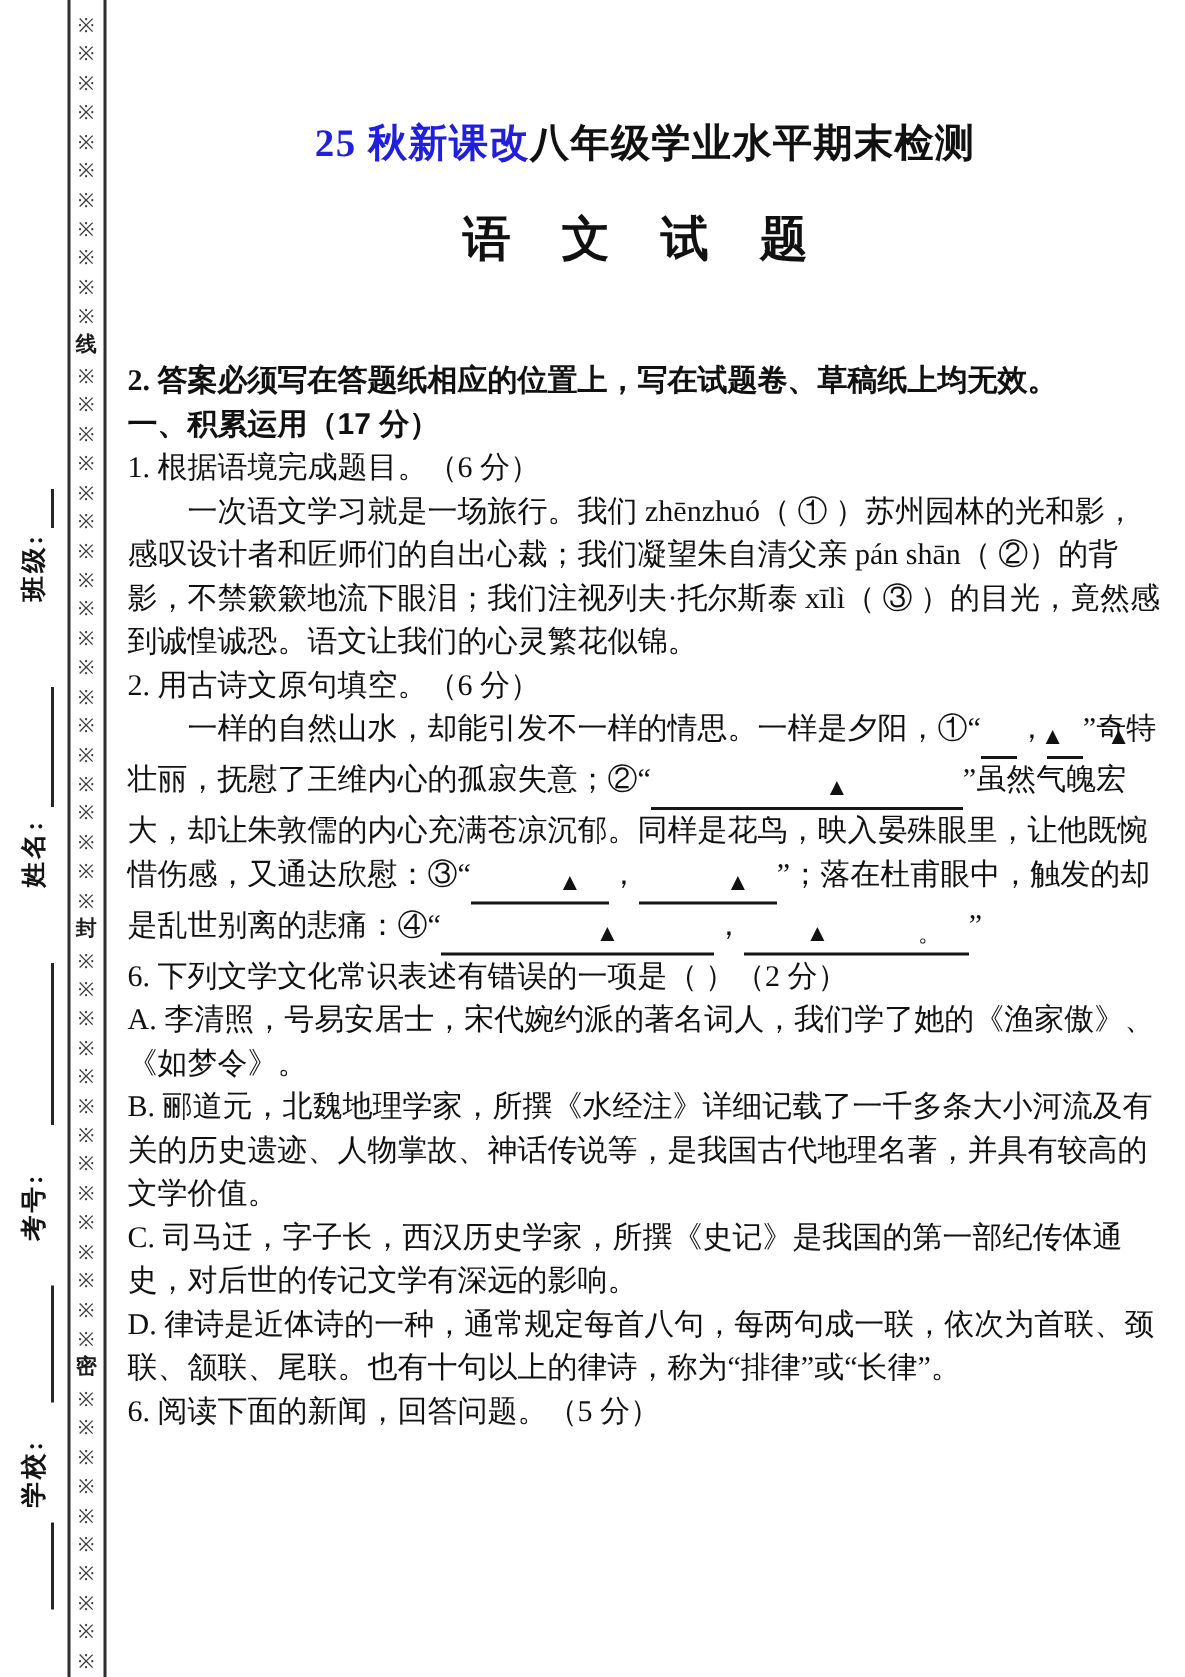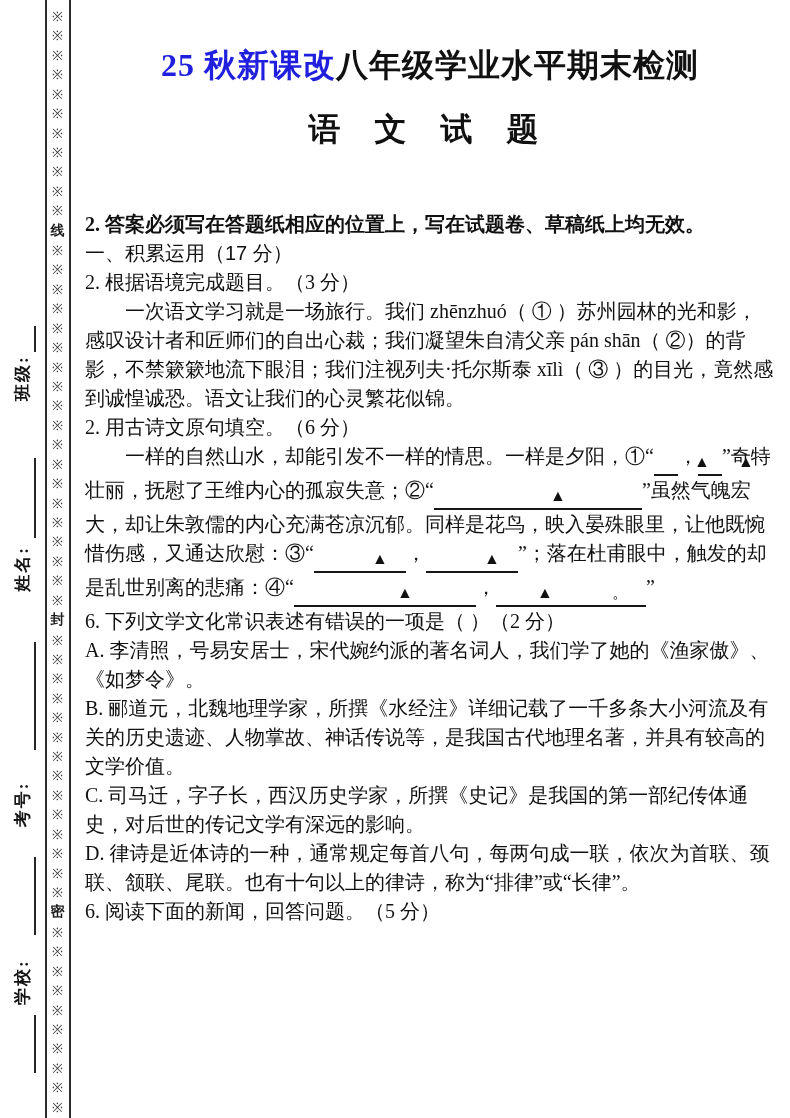--- a/index.html
+++ b/index.html
@@ -24,30 +24,30 @@
           transform:rotate(-90deg);display:flex;flex-direction:row;
           align-items:center;}
   .fields .lb{font-weight:bold;font-size:17px;letter-spacing:2px;
               white-space:nowrap;flex:none;color:#141414;}
   .fields .ln{flex:none;height:0;border-bottom:2px solid #262626;
               transform:translateY(13px);}
   .fields .sp{flex:none;height:1px;}
 
   
   .content{position:absolute;left:85px;top:0;width:690px;}
-  .title{margin:48px 0 0 0;text-align:center;font-size:32px;line-height:35px;
+  .title{margin:78px 0 0 0;text-align:center;font-size:26px;line-height:35px;
          font-weight:bold;letter-spacing:1px;white-space:nowrap;}
   .title .hl{color:#1f1fdd;}
   .subject{margin:30px 0 0 0;text-align:center;font-size:32px;line-height:33px;
            font-weight:bold;letter-spacing:13px;}
   .bodytext{margin-top:64px;font-size:20px;line-height:29px;}
   .bodytext p{margin:0;}
   p.indent{text-indent:2em;}
   p.notice{font-weight:bold;}
-  p.heading{font-weight:normal;font-family:"Liberation Sans","DejaVu Sans",sans-serif;}
+  p.heading{font-weight:bold;font-family:"Liberation Sans","DejaVu Sans",sans-serif;}
   .blank{display:inline-block;border-bottom:2px solid #161616;text-align:center;
          height:22px;line-height:20px;vertical-align:-4px;font-size:16px;}
 </style>
 </head>
 <body>
 
 <div class="page">
 
   <div class="fields">
       <div class="sp" style="width: 45px;"></div>
@@ -131,21 +131,21 @@
       <span class="sym">※</span>
     </div>
   <div class="vline vl-right"></div>
 
   <div class="content">
     <h1 class="title"><span class="hl" style="color: rgb(31, 31, 221);">25 秋新课改</span><span>八年级学业水平期末检测</span></h1>
     <h2 class="subject">语 文 试 题</h2>
     <div class="bodytext">
         <p class="notice">2.  答案必须写在答题纸相应的位置上，写在试题卷、草稿纸上均无效。</p>
         <p class="heading">一、积累运用（17 分）</p>
-        <p class="normal">2. 根据语境完成题目。（3 分）</p>
+        <p class="normal">1. 根据语境完成题目。（6 分）</p>
         <p class="indent">一次语文学习就是一场旅行。我们 zhēnzhuó（ ① ）苏州园林的光和影，感叹设计者和匠师们的自出心裁；我们凝望朱自清父亲 pán shān（ ②）的背影，不禁簌簌地流下眼泪；我们注视列夫·托尔斯泰 xīlì（ ③ ）的目光，竟然感到诚惶诚恐。语文让我们的心灵繁花似锦。</p>
         <p class="normal">2. 用古诗文原句填空。（6 分）</p>
         <p class="indent">一样的自然山水，却能引发不一样的情思。一样是夕阳，①“<span class="blank" style="width: 24px;">▲</span>，<span class="blank" style="width: 24px;">▲</span>”奇特壮丽，抚慰了王维内心的孤寂失意；②“<span class="blank" style="width: 208px;">▲</span>”虽然气魄宏大，却让朱敦儒的内心充满苍凉沉郁。同样是花鸟，映入晏殊眼里，让他既惋惜伤感，又通达欣慰：③“<span class="blank" style="width: 92px;">▲</span>，<span class="blank" style="width: 92px;">▲</span>”；落在杜甫眼中，触发的却是乱世别离的悲痛：④“<span class="blank" style="width: 182px;">▲</span>，<span class="blank" style="width: 58px;">▲</span><span class="blank" style="width: 92px;">。</span>”</p>
         <p class="normal">6. 下列文学文化常识表述有错误的一项是（  ）（2 分）</p>
         <p class="normal">A. 李清照，号易安居士，宋代婉约派的著名词人，我们学了她的《渔家傲》、《如梦令》。</p>
         <p class="normal">B. 郦道元，北魏地理学家，所撰《水经注》详细记载了一千多条大小河流及有关的历史遗迹、人物掌故、神话传说等，是我国古代地理名著，并具有较高的文学价值。</p>
         <p class="normal">C. 司马迁，字子长，西汉历史学家，所撰《史记》是我国的第一部纪传体通史，对后世的传记文学有深远的影响。</p>
         <p class="normal">D. 律诗是近体诗的一种，通常规定每首八句，每两句成一联，依次为首联、颈联、颔联、尾联。也有十句以上的律诗，称为“排律”或“长律”。</p>
         <p class="normal">6. 阅读下面的新闻，回答问题。（5 分）</p>
       </div>

